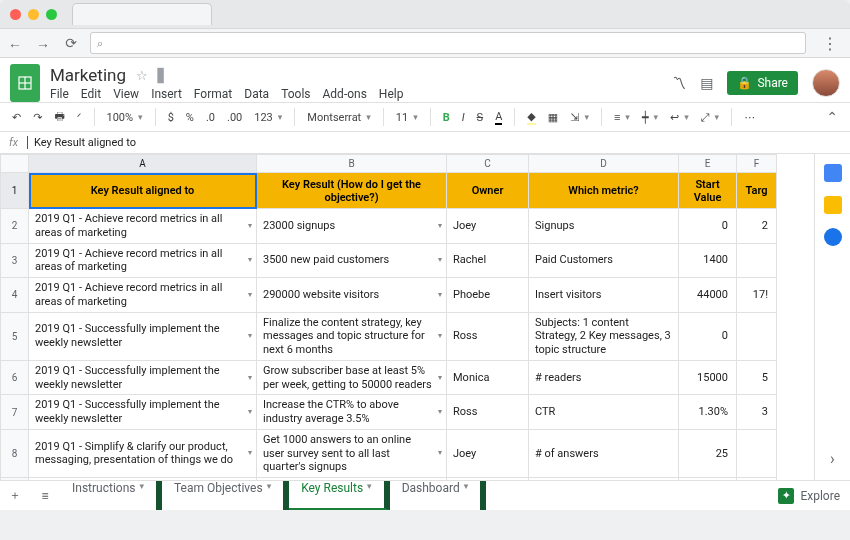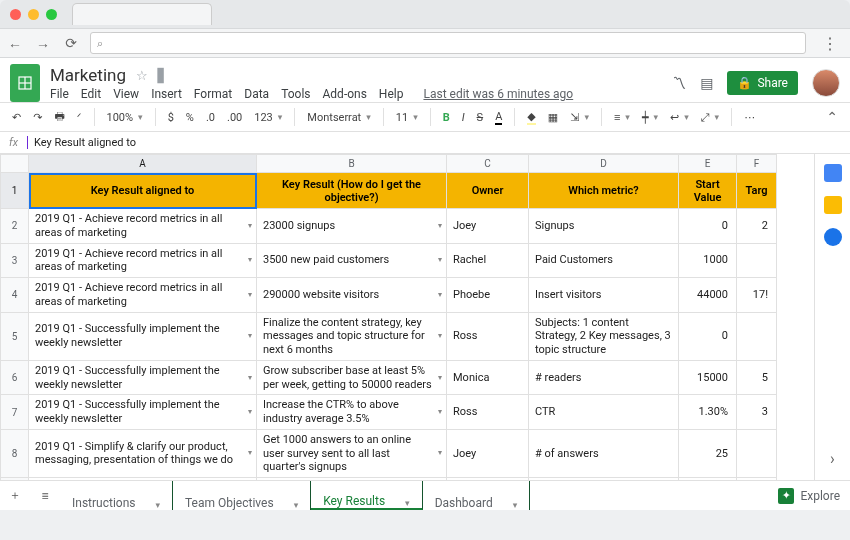--- a/index.html
+++ b/index.html
@@ -59,21 +59,21 @@
 .selcell { outline: 2px solid #1a73e8; outline-offset: -2px; }
 .selhdr { background: #e8eaed !important; color:#1a1a1a !important; }
 
 .sidepanel { width: 36px; background: #fff; border-left: 1px solid #e0e0e0; display: flex; flex-direction: column; align-items: center; gap: 14px; padding-top: 10px; }
 .sideico { width: 18px; height: 18px; border-radius: 3px; }
 .sideico.cal { background: #4285f4; } .sideico.keep { background: #fbbc04; } .sideico.tasks { background: #1a73e8; border-radius: 50%; }
 .sideexp { margin-top: auto; margin-bottom: 12px; color:#666; font-size:16px; cursor:pointer; }
 
 .sheettabs { height: 30px; border-top: 1px solid #e0e0e0; display: flex; align-items: stretch; font-size: 12px; color: #5f6368; }
 .sheettabs .add, .sheettabs .menu { width: 30px; display: flex; align-items: center; justify-content: center; cursor: pointer; color:#555; }
-.sheettab { display: flex; align-items: flex-end; padding: 0 12px; border-right: 1px solid #14532d; cursor: pointer; gap: 20px; }
+.sheettab { display: flex; align-items: flex-start; padding: 0 12px; border-right: 6px solid #14532d; cursor: pointer; gap: 4px; }
 .sheettab .chev { font-size:9px; color:#888; }
 .sheettab.active { color: #188038; border-bottom: 2px solid #188038; }
 .explore { margin-left: auto; display: flex; align-items: center; padding: 0 10px; gap: 6px; cursor: pointer; color:#5f6368; }
 .explore .plus { background:#188038; color:#fff; width:16px; height:16px; display:flex; align-items:center; justify-content:center; border-radius:2px; font-size:11px; }
 </style>
 </head>
 <body>
 
 <div class="browser-chrome">
   <div class="titlebar">
@@ -111,21 +111,20 @@
       <div class="menubar">
         <span>File</span>
         <span>Edit</span>
         <span>View</span>
         <span>Insert</span>
         <span>Format</span>
         <span>Data</span>
         <span>Tools</span>
         <span>Add-ons</span>
         <span>Help</span>
-        <span class="lastedit">Last edit was 6 minutes ago</span>
       </div>
     </div>
     <div class="hdr-right">
       <span style="color:#5f6368;font-size:14px;">〽</span>
       <span style="color:#5f6368;font-size:14px;">▤</span>
       <div class="share-btn">
         <span>🔒</span>
         <span>Share</span>
       </div>
       <div class="avatar"></div>
@@ -224,21 +223,21 @@
               <td class="cell colD">Signups</td>
               <td class="cell colE num">0</td>
               <td class="cell colF num">2</td>
             </tr>
             <tr>
               <th class="rowhdr">3</th>
               <td class="cell colA colAcell">2019 Q1 - Achieve record metrics in all areas of marketing</td>
               <td class="cell colB colBcell">3500 new paid customers</td>
               <td class="cell colC">Rachel</td>
               <td class="cell colD">Paid Customers</td>
-              <td class="cell colE num">1000</td>
+              <td class="cell colE num">1400</td>
               <td class="cell colF num"></td>
             </tr>
             <tr>
               <th class="rowhdr">4</th>
               <td class="cell colA colAcell">2019 Q1 - Achieve record metrics in all areas of marketing</td>
               <td class="cell colB colBcell">290000 website visitors</td>
               <td class="cell colC">Phoebe</td>
               <td class="cell colD">Insert visitors</td>
               <td class="cell colE num">44000</td>
               <td class="cell colF num">17!</td>

